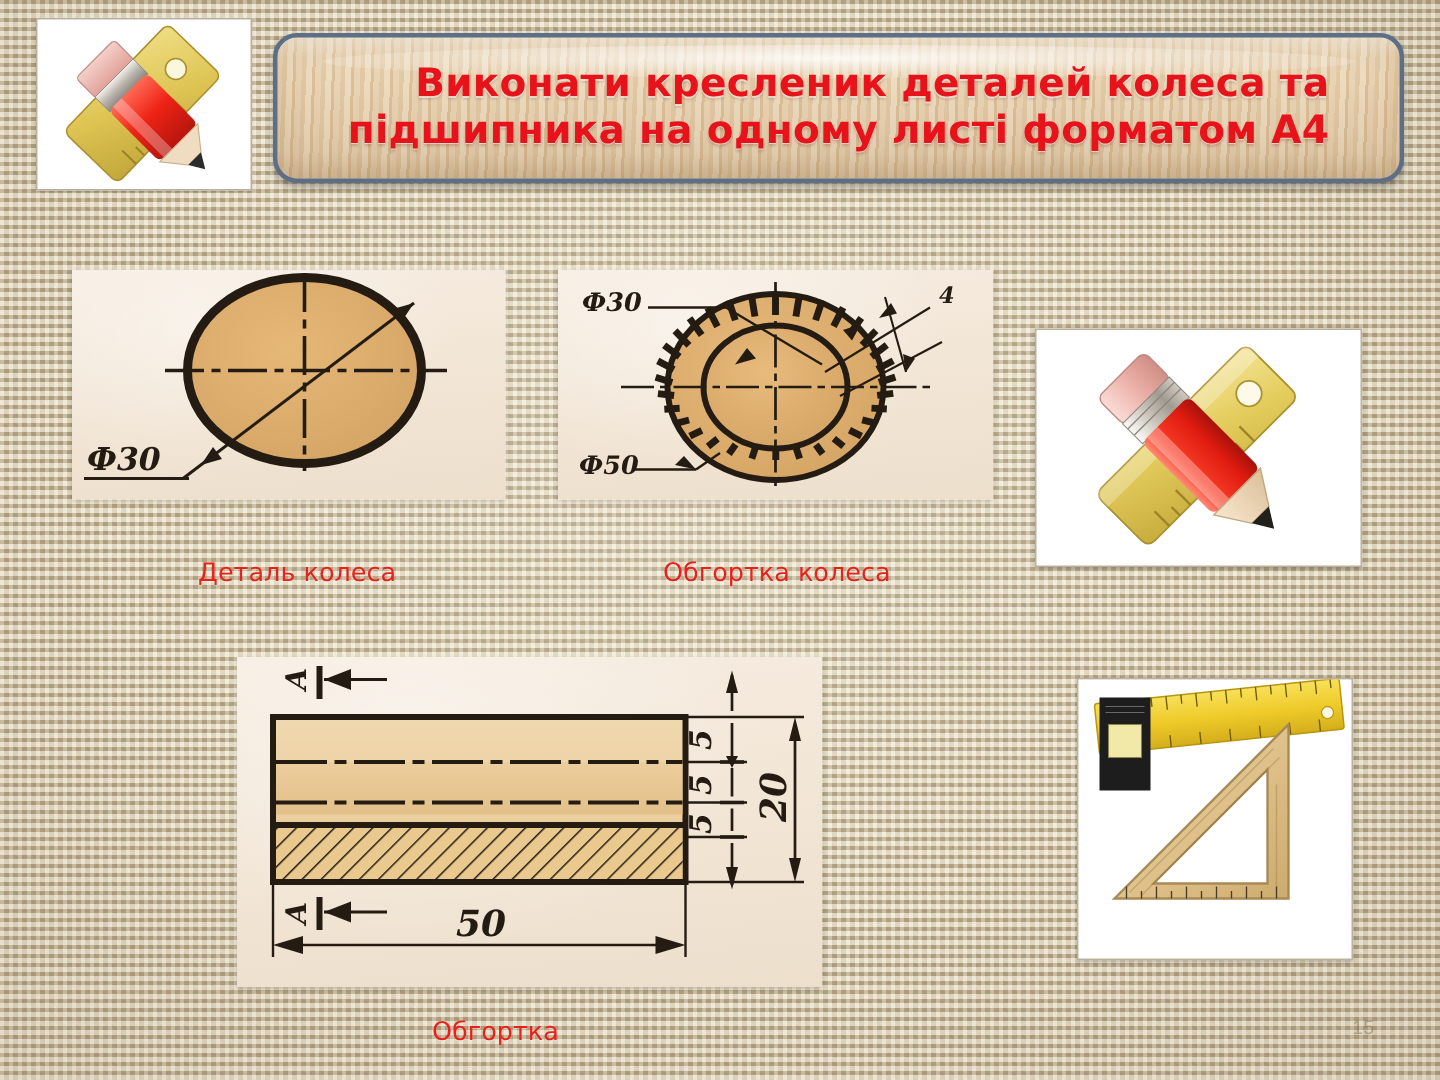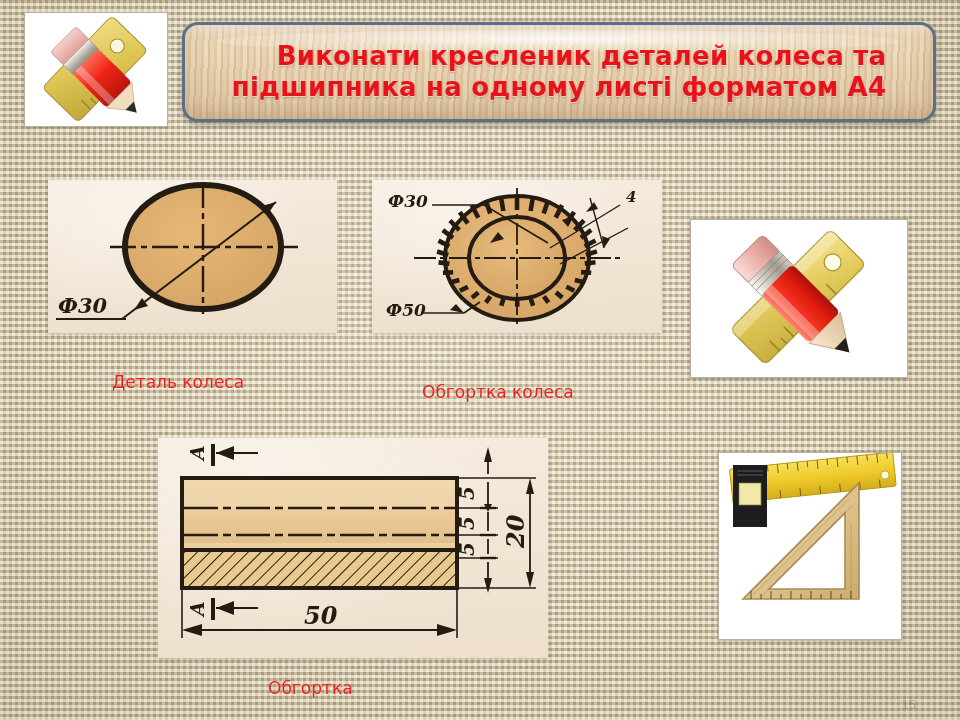--- a/index.html
+++ b/index.html
@@ -102,28 +102,29 @@
   #panel-bearing{left:158px;top:438px;width:390px;height:220px;}
   .panel svg{display:block;}
 
   
   .caption{
     color:#e8221b;
     font-family:"DejaVu Sans", sans-serif;
     font-size:17px;line-height:1;
     white-space:nowrap;
     text-shadow:0 1px 0 rgba(255,255,255,.35);
+    padding-left:20px;
   }
   #caption-wheel{left:112px;top:374px;}
-  #caption-wrapper{left:422px;top:374px;margin-top:10px;}
+  #caption-wrapper{left:422px;top:374px;}
   #caption-bearing{left:268px;top:680px;}
 
   
   #page-number{
-    right:44px;bottom:8px;
+    right:44px;bottom:28px;
     color:rgba(120,102,74,.45);
     font-size:13px;font-family:"Liberation Sans", sans-serif;margin-top:13px;
   }
 </style>
 </head>
 <body>
 
 <div id="burlap"></div>
 
 <div class="abs" id="icon-card-small">

